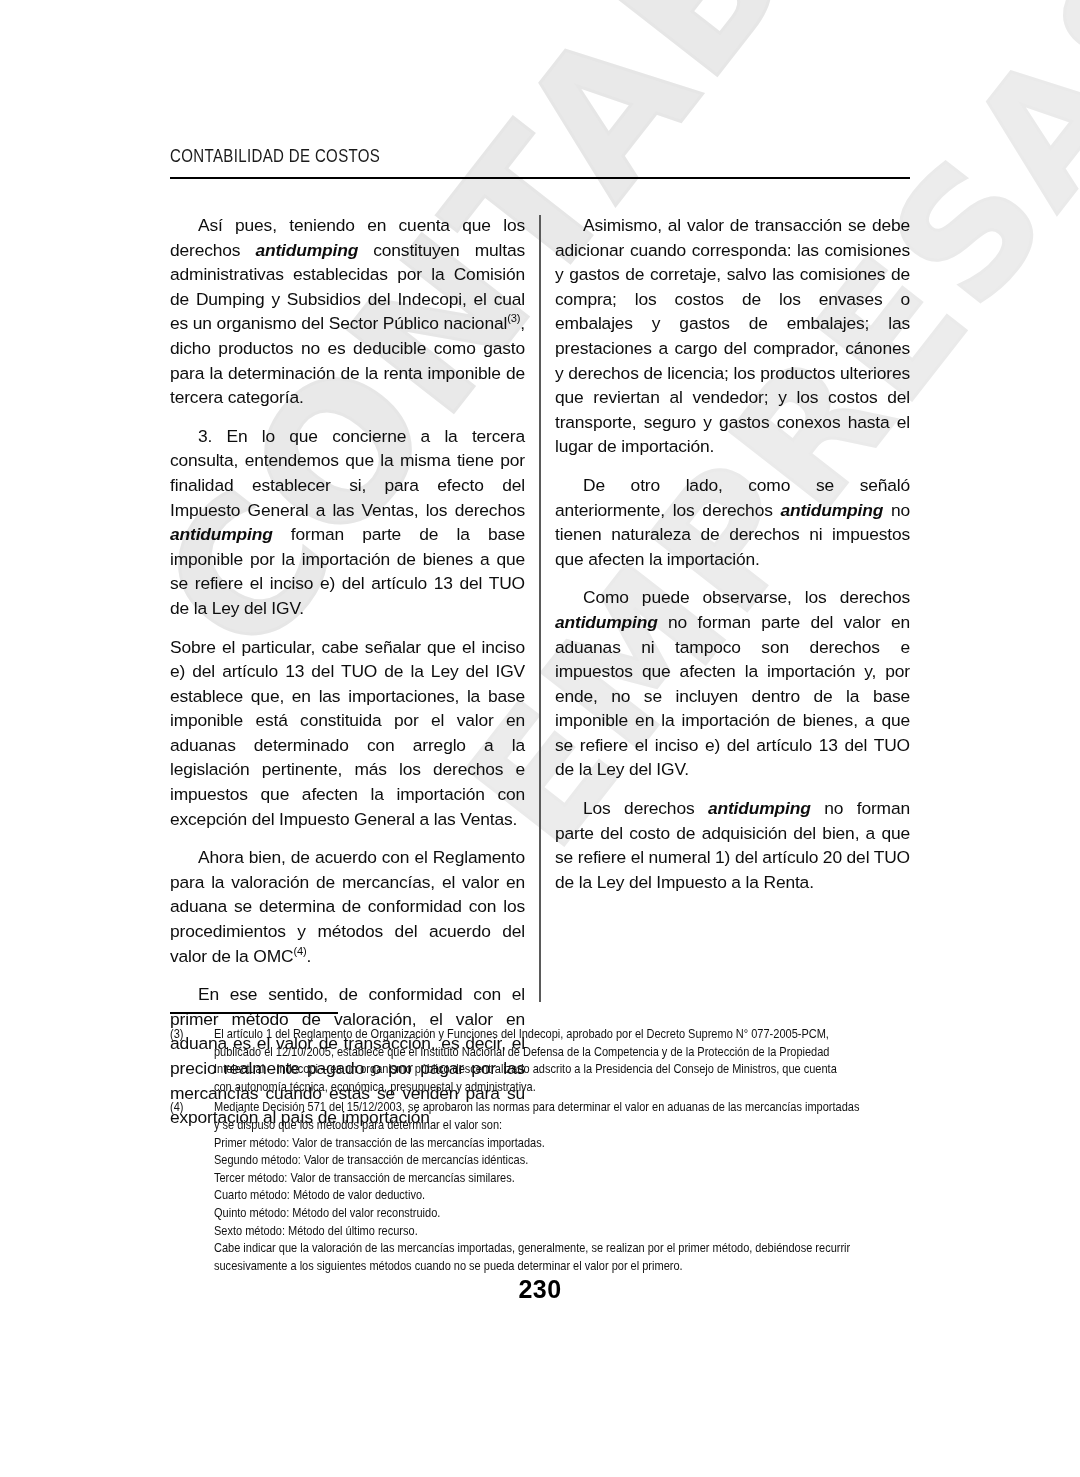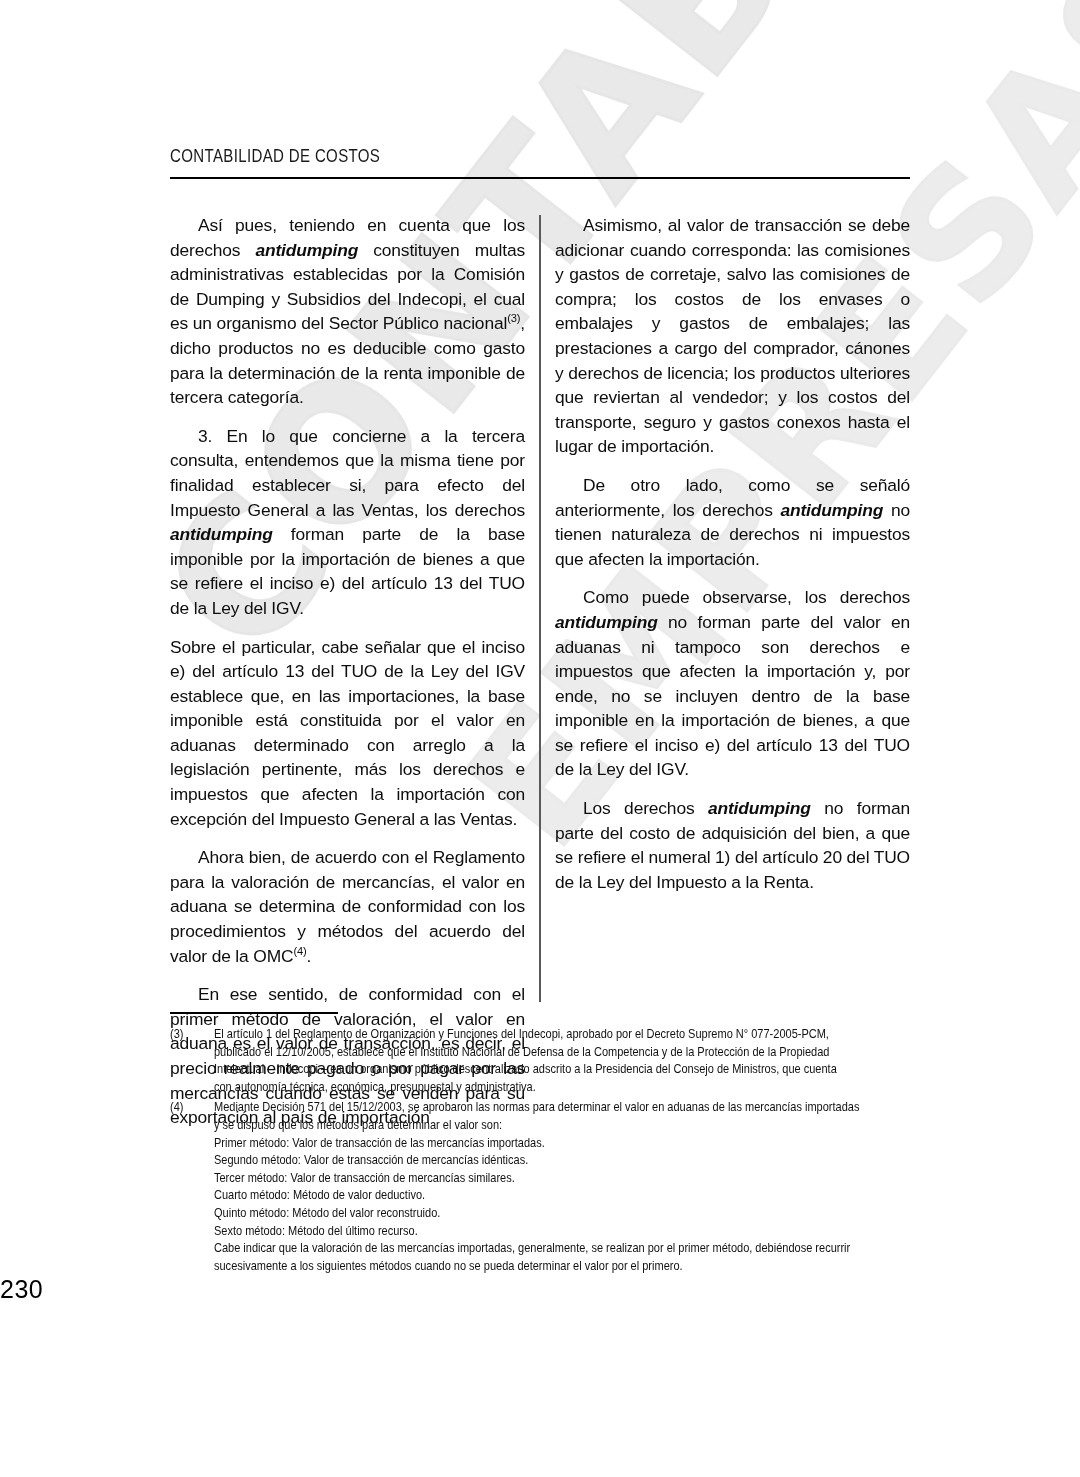--- a/index.html
+++ b/index.html
@@ -184,22 +184,23 @@
     width: 116.3%;
   }
   .fn-body .fn-line { margin: 0; white-space: nowrap; }
 
   
   .page-number {
     position: absolute;
     left: 0;
     top: 1275px;
     width: 1080px;
+    text-align: center;
     font-size: 25px;
-    font-weight: normal;
+    font-weight: bold;
     letter-spacing: 0.5px;
     color: #000000;
     z-index: 2;
   }
 </style>
 </head>
 <body>
 
 <div id="page">
 

